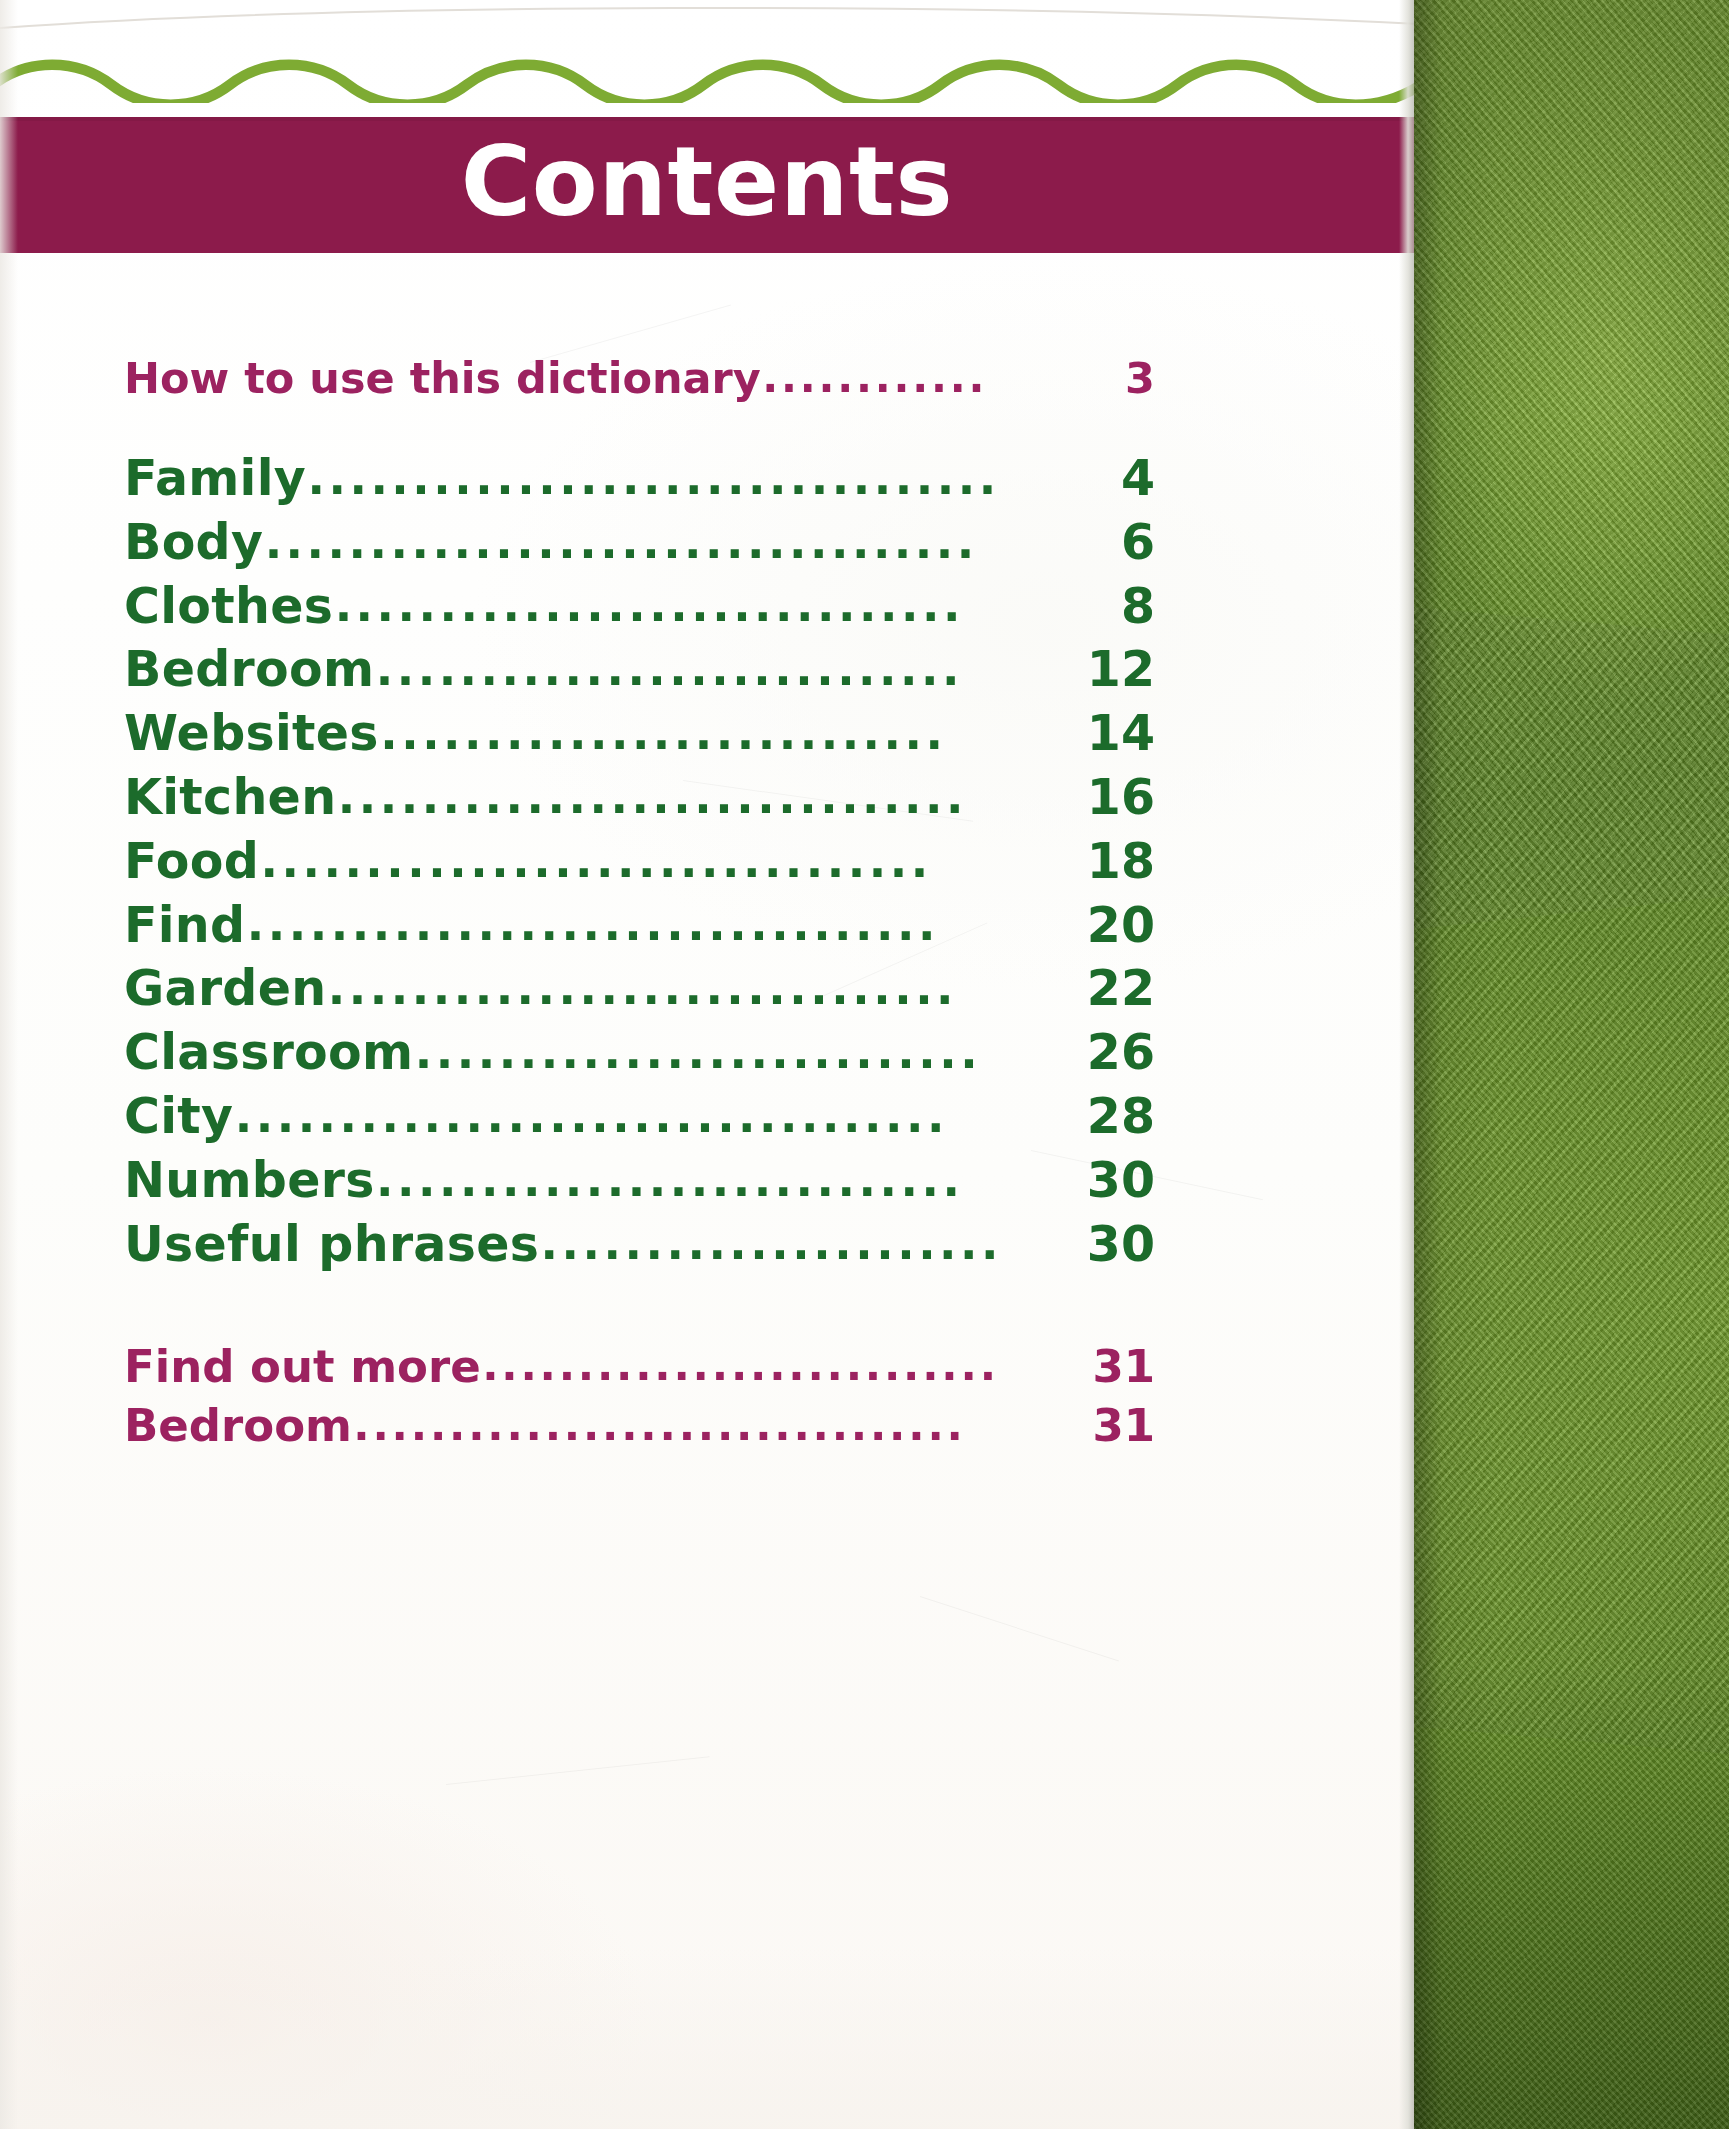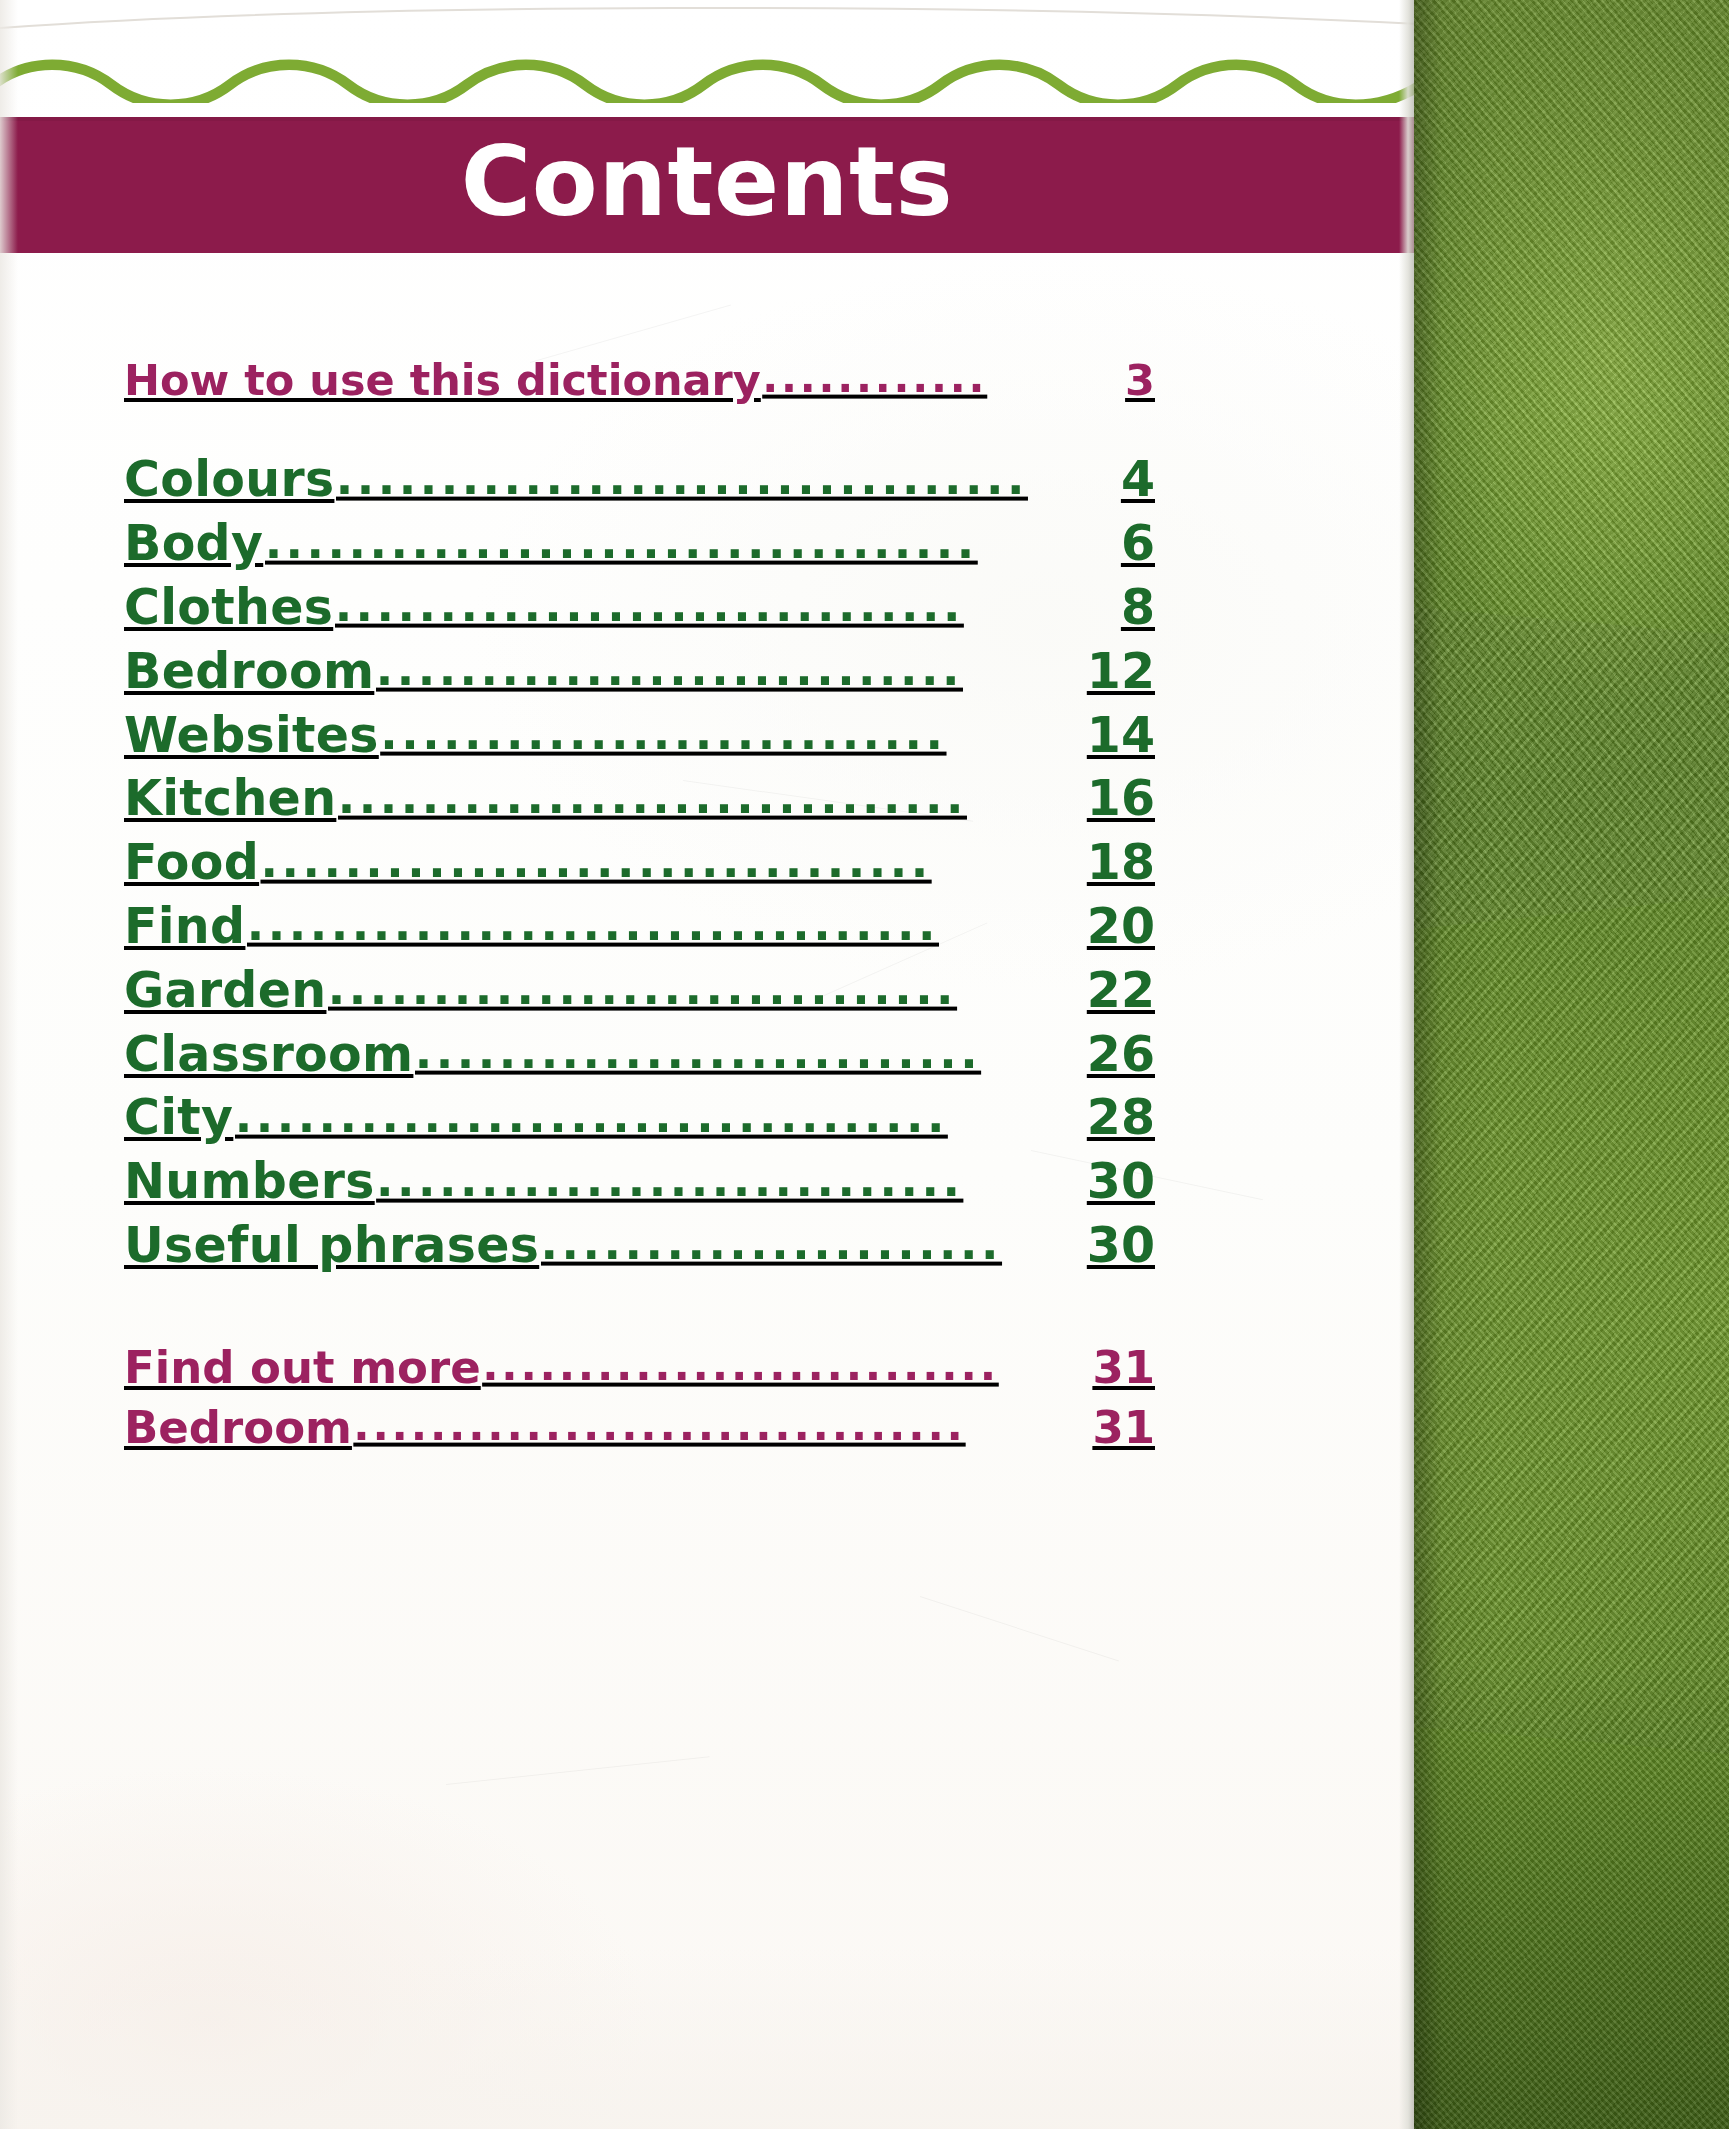--- a/index.html
+++ b/index.html
@@ -82,24 +82,23 @@
   
   #toc {
     position: absolute;
     left: 124px;
     top: 354px;
     width: 1045px;
   }
 
   .toc-row {
     display: flex;
-    align-items: flex-end;
+    align-items: center;
     width: 1031px;
     margin-bottom: 9.8px;
-    text-decoration: underline;
   }
   .toc-label {
     white-space: nowrap;
     font-weight: bold;
     line-height: 1.05;
   }
   .toc-dots {
     flex: 1 1 auto;
     overflow: hidden;
     white-space: nowrap;
@@ -271,21 +270,21 @@
         <span class="toc-dots">............</span>
         <span class="toc-page">3</span>
       </div>
     </div>
 
     <div class="spacer-lg"></div>
 
     <div class="group-main">
 
       <div class="toc-row">
-        <span class="toc-label">Colours</span>
+        <span class="toc-label">Family</span>
         <span class="toc-dots">.................................</span>
         <span class="toc-page">4</span>
       </div>
 
       <div class="toc-row">
         <span class="toc-label">Body</span>
         <span class="toc-dots">..................................</span>
         <span class="toc-page">6</span>
       </div>
 

